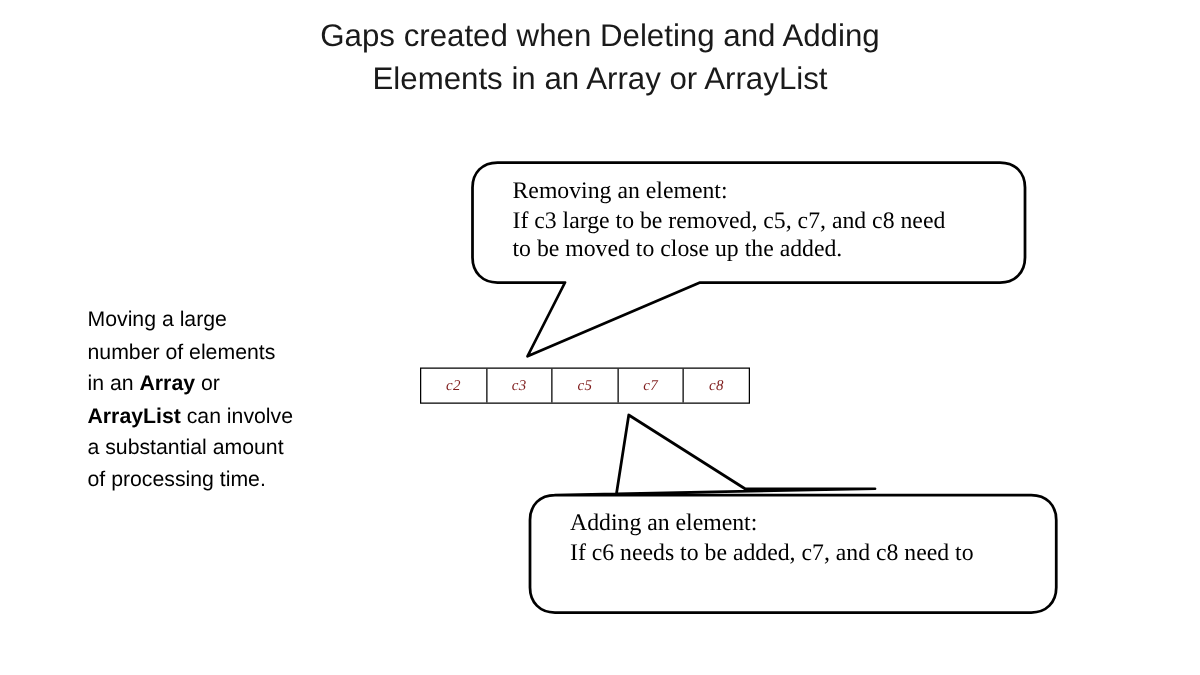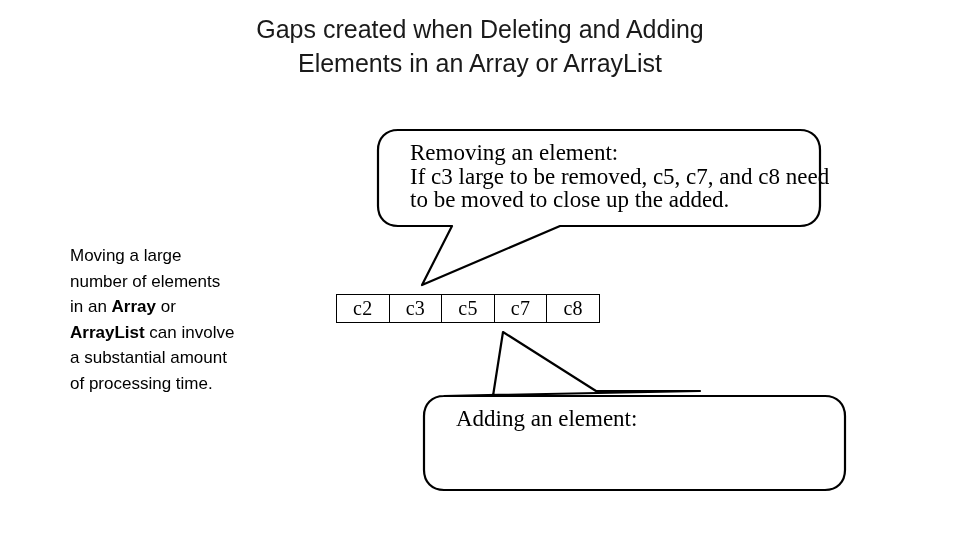--- a/index.html
+++ b/index.html
@@ -60,23 +60,24 @@
     z-index: 5;
   }
   #array-row .cell {
     flex: 1 1 0;
     border-right: 1.4px solid #000;
     box-sizing: border-box;
     display: flex;
     align-items: center;
     justify-content: center;
     font-family: "Liberation Serif", serif;
-    font-size: 20px;
-    color: #000000;
+    font-size: 12px;
+    color: #7f1d1d;
     letter-spacing: 0.3px;
+    font-style: italic;
   }
   #array-row .cell:last-child { border-right: none; }
 
   
   #callout-layer {
     position: absolute;
     left: 0; top: 0;
     width: 960px; height: 540px;
     pointer-events: none;
   }
@@ -85,21 +86,21 @@
     stroke: #000000;
     stroke-width: 2.2;
     stroke-linejoin: round;
     stroke-linecap: round;
   }
 
   
   .callout-text {
     position: absolute;
     font-family: "Liberation Serif", serif;
-    font-size: 23px;
+    font-size: 19px;
     line-height: 23.5px;
     color: #000000;
     white-space: nowrap;
   }
   #callout-remove-text { left: 410px; top: 141px; }
   #callout-add-text    { left: 456px; top: 407px; }
   .callout-text .cline { display: block; }
 </style>
 </head>
 <body>
@@ -159,15 +160,16 @@
   </div>
 
   <div class="callout-text" id="callout-remove-text">
     <span class="cline">Removing an element:</span>
     <span class="cline">If c3 large to be removed, c5, c7, and c8 need</span>
     <span class="cline">to be moved to close up the added.</span>
   </div>
 
   <div class="callout-text" id="callout-add-text">
     <span class="cline">Adding an element:</span>
+    <span class="cline">If c6 needs to be added, c7, and c8 need to</span>
   </div>
 
 </div>
 
 </body></html>

